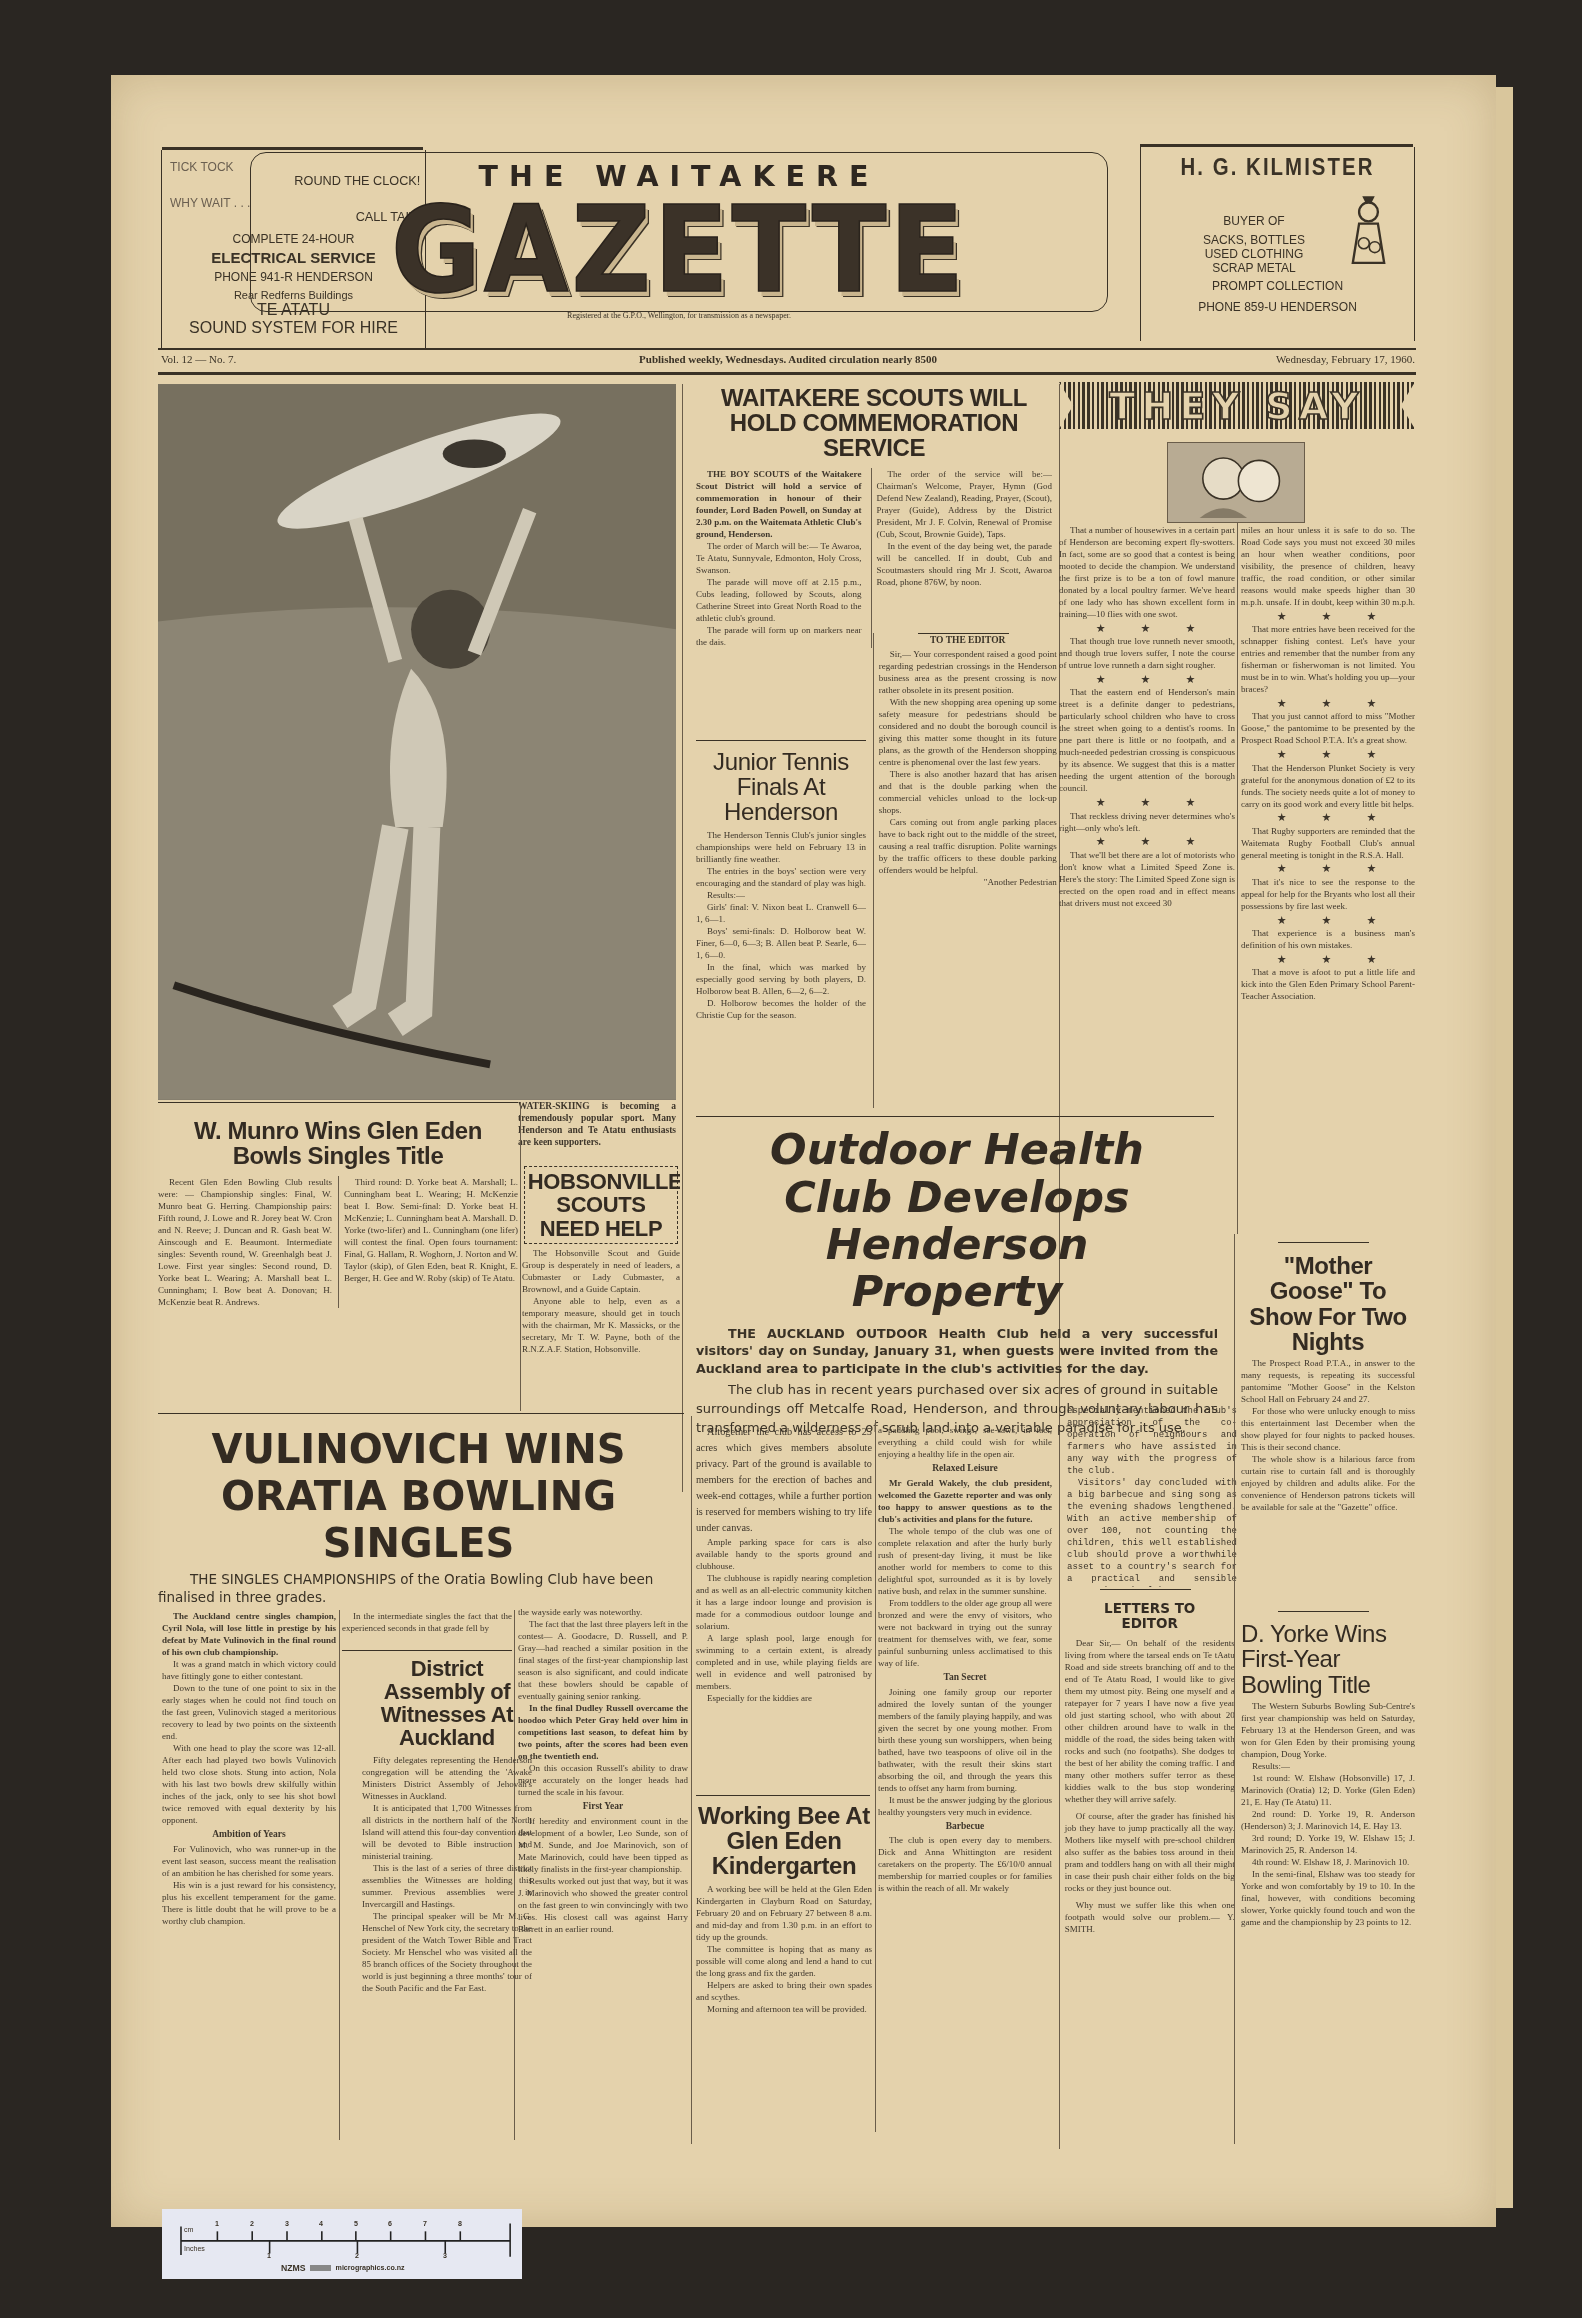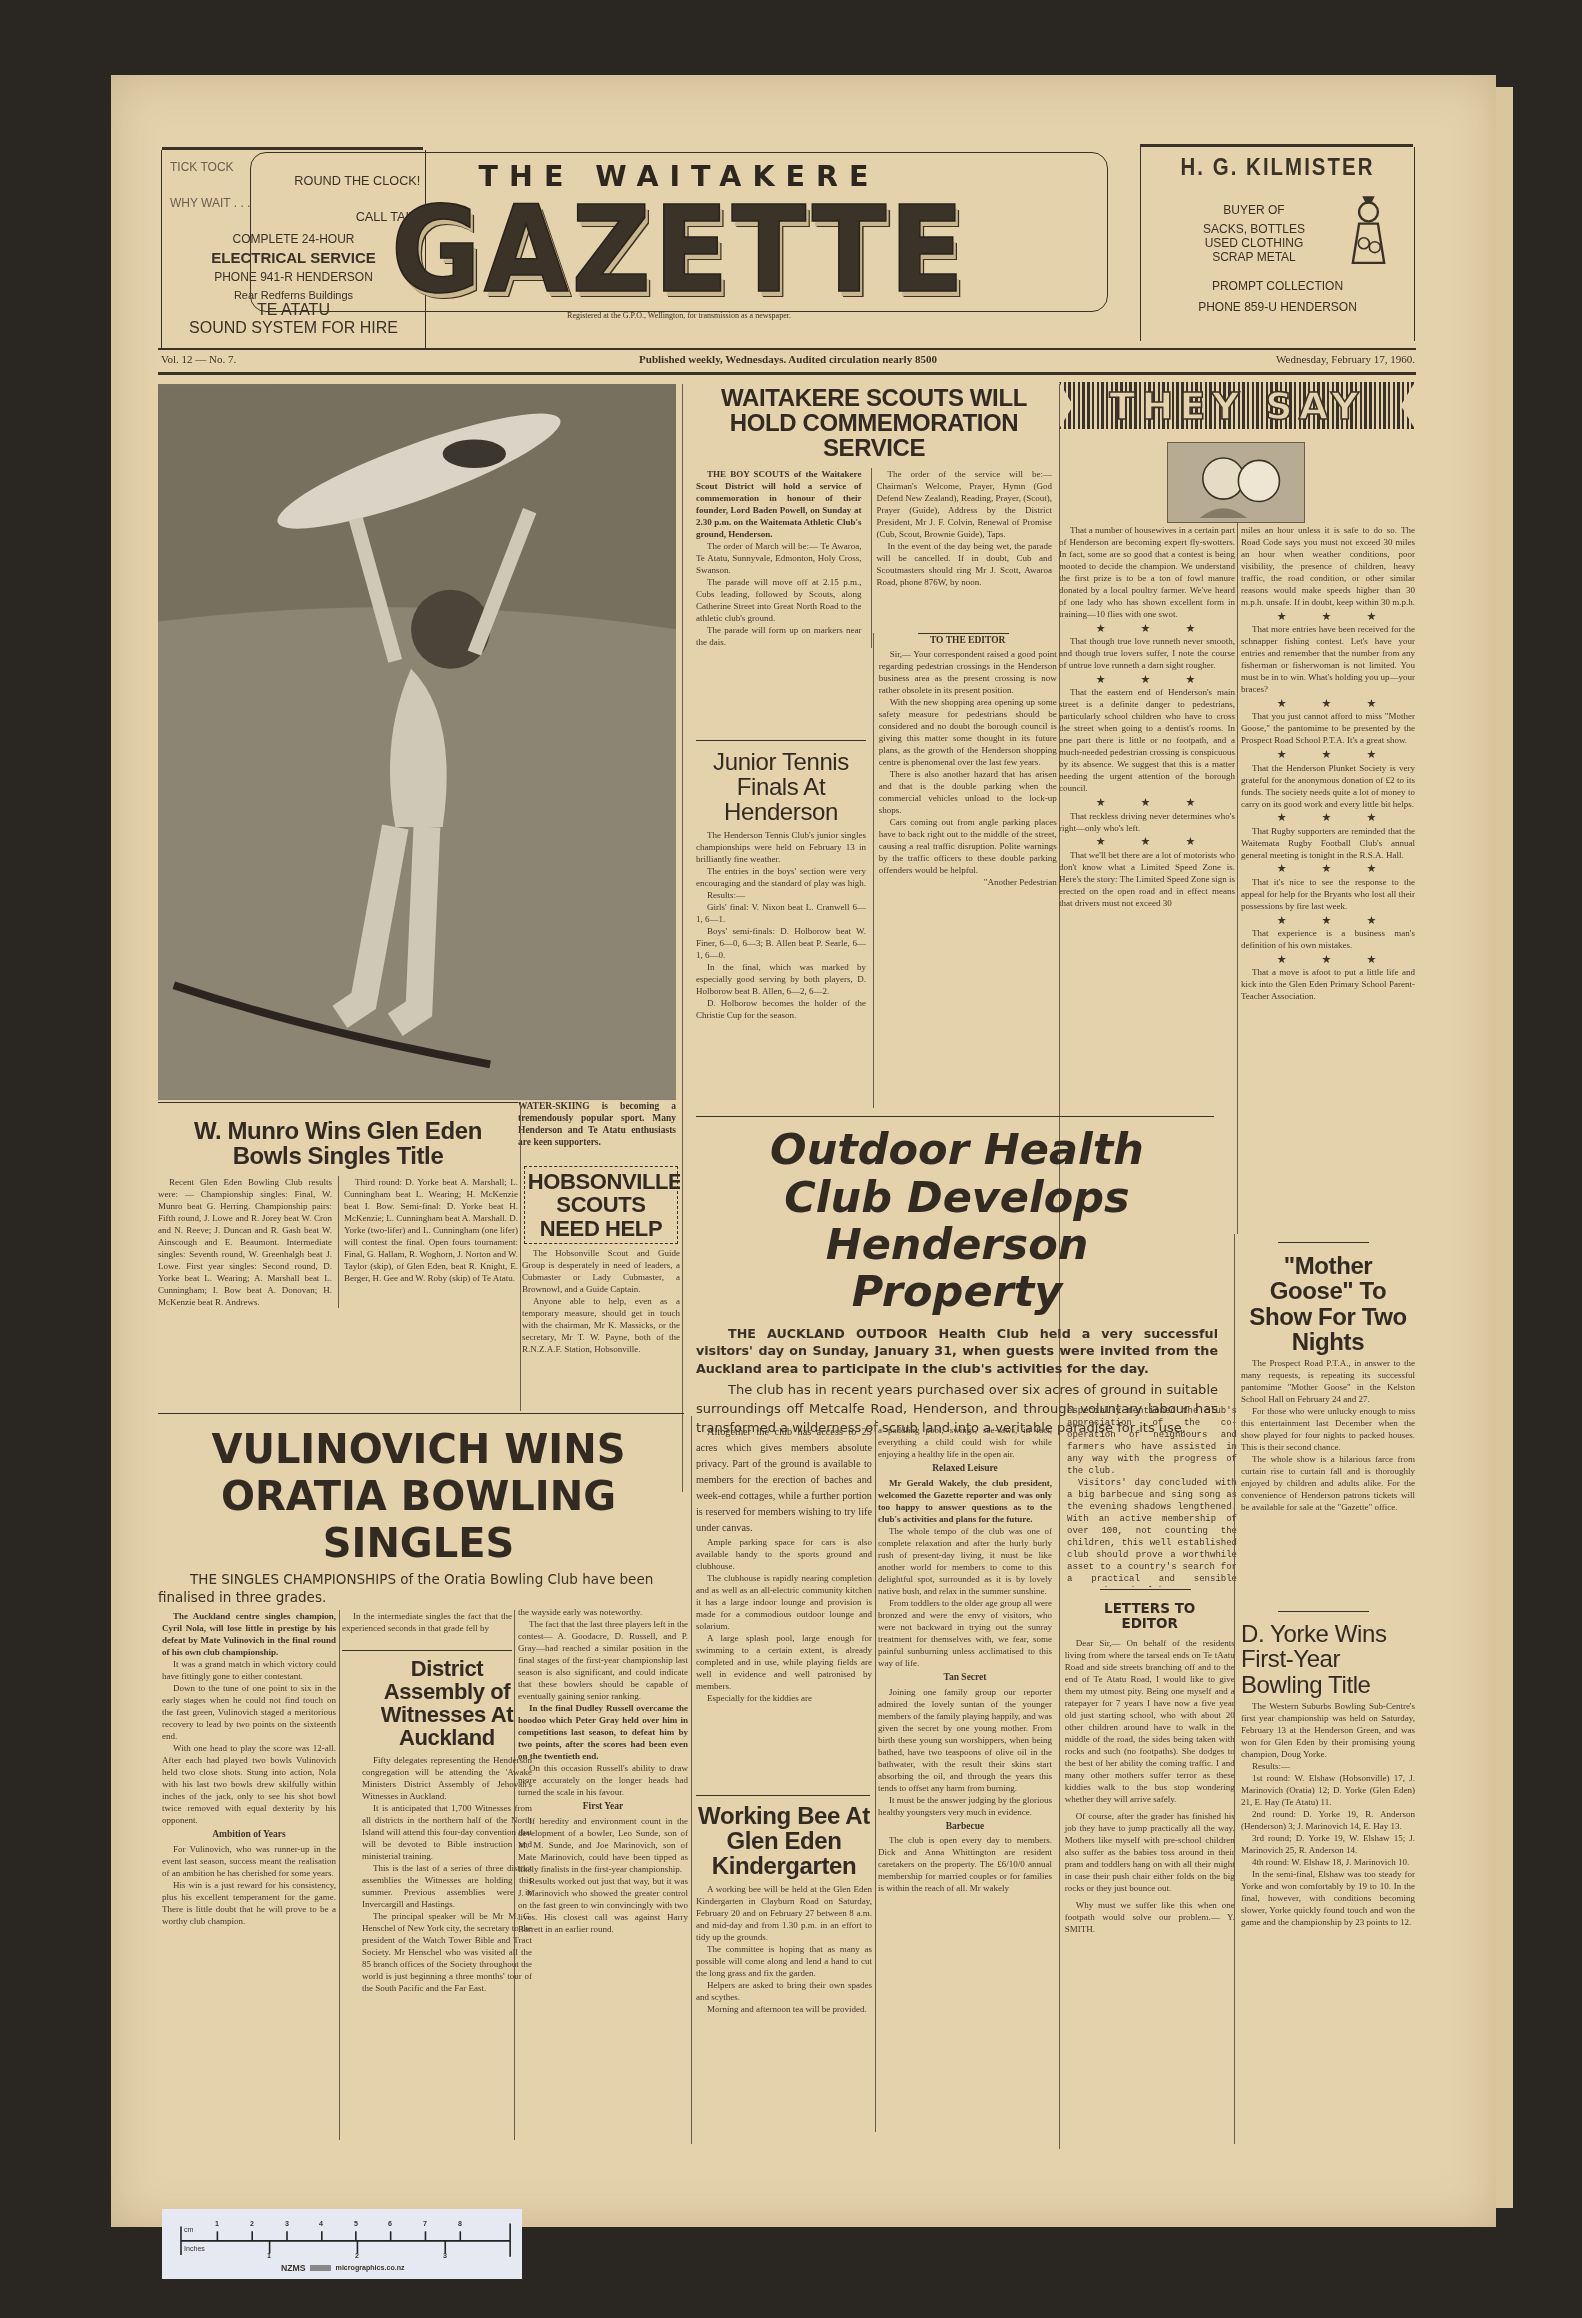--- a/index.html
+++ b/index.html
@@ -87,21 +87,21 @@
 
 <div class="abs" style="left:250px;top:150px;width:858px;height:176px;">
   <div style="position:absolute;left:0;top:1.6px;width:856px;height:158px;border:1.6px solid #3a3226;border-radius:16px;"></div>
   <div style="position:absolute;left:0;width:858px;top:9.5px;text-align:center;font-family:'DejaVu Sans',sans-serif;font-weight:bold;font-size:28.5px;letter-spacing:11px;color:#2e2720;">THE WAITAKERE</div>
   <div style="position:absolute;left:0;width:858px;top:41px;text-align:center;font-family:'DejaVu Sans',sans-serif;font-weight:bold;font-size:119px;line-height:119px;letter-spacing:3.2px;color:#3b3228;-webkit-text-stroke:1.6px #2a231c;text-shadow:3.2px 4.7px 0 #c9b58e,4.7px 6.3px 0 #3a3226;transform:scaleY(1.0) scaleX(.92);">GAZETTE</div>
   <div style="position:absolute;left:0;width:858px;top:161px;text-align:center;font-size:8px;">Registered at the G.P.O., Wellington, for transmission as a newspaper.</div>
 </div>
 
 <div class="abs ad" style="left:1140px;top:147px;width:273px;height:194px;border-left:0.8px solid #3a3226;border-right:0.8px solid #3a3226;">
   <div style="font-size:24px;font-weight:bold;letter-spacing:2.4px;margin-top:6.3px;transform:scaleX(.85);">H. G. KILMISTER</div>
-  <div style="display:flex;align-items:center;justify-content:center;margin-top:6.3px;">
+  <div style="display:flex;align-items:flex-end;justify-content:center;margin-top:6.3px;">
     <div style="width:182px;">
       <div style="font-size:12px;margin-top:4.7px;">BUYER OF</div>
       <div style="font-size:12px;margin-top:4.7px;">SACKS, BOTTLES</div>
       <div style="font-size:12px;">USED CLOTHING</div>
       <div style="font-size:12px;">SCRAP METAL</div>
     </div>
     <div style="width:47px;height:87px;">
       <svg width="47" height="87" viewBox="0 0 60 110">
           <circle cx="30" cy="30" r="12" fill="none" stroke="#3a3226" stroke-width="3"></circle>
           <path d="M22 10 L38 10 L34 18 L26 18Z" fill="#3a3226"></path>

